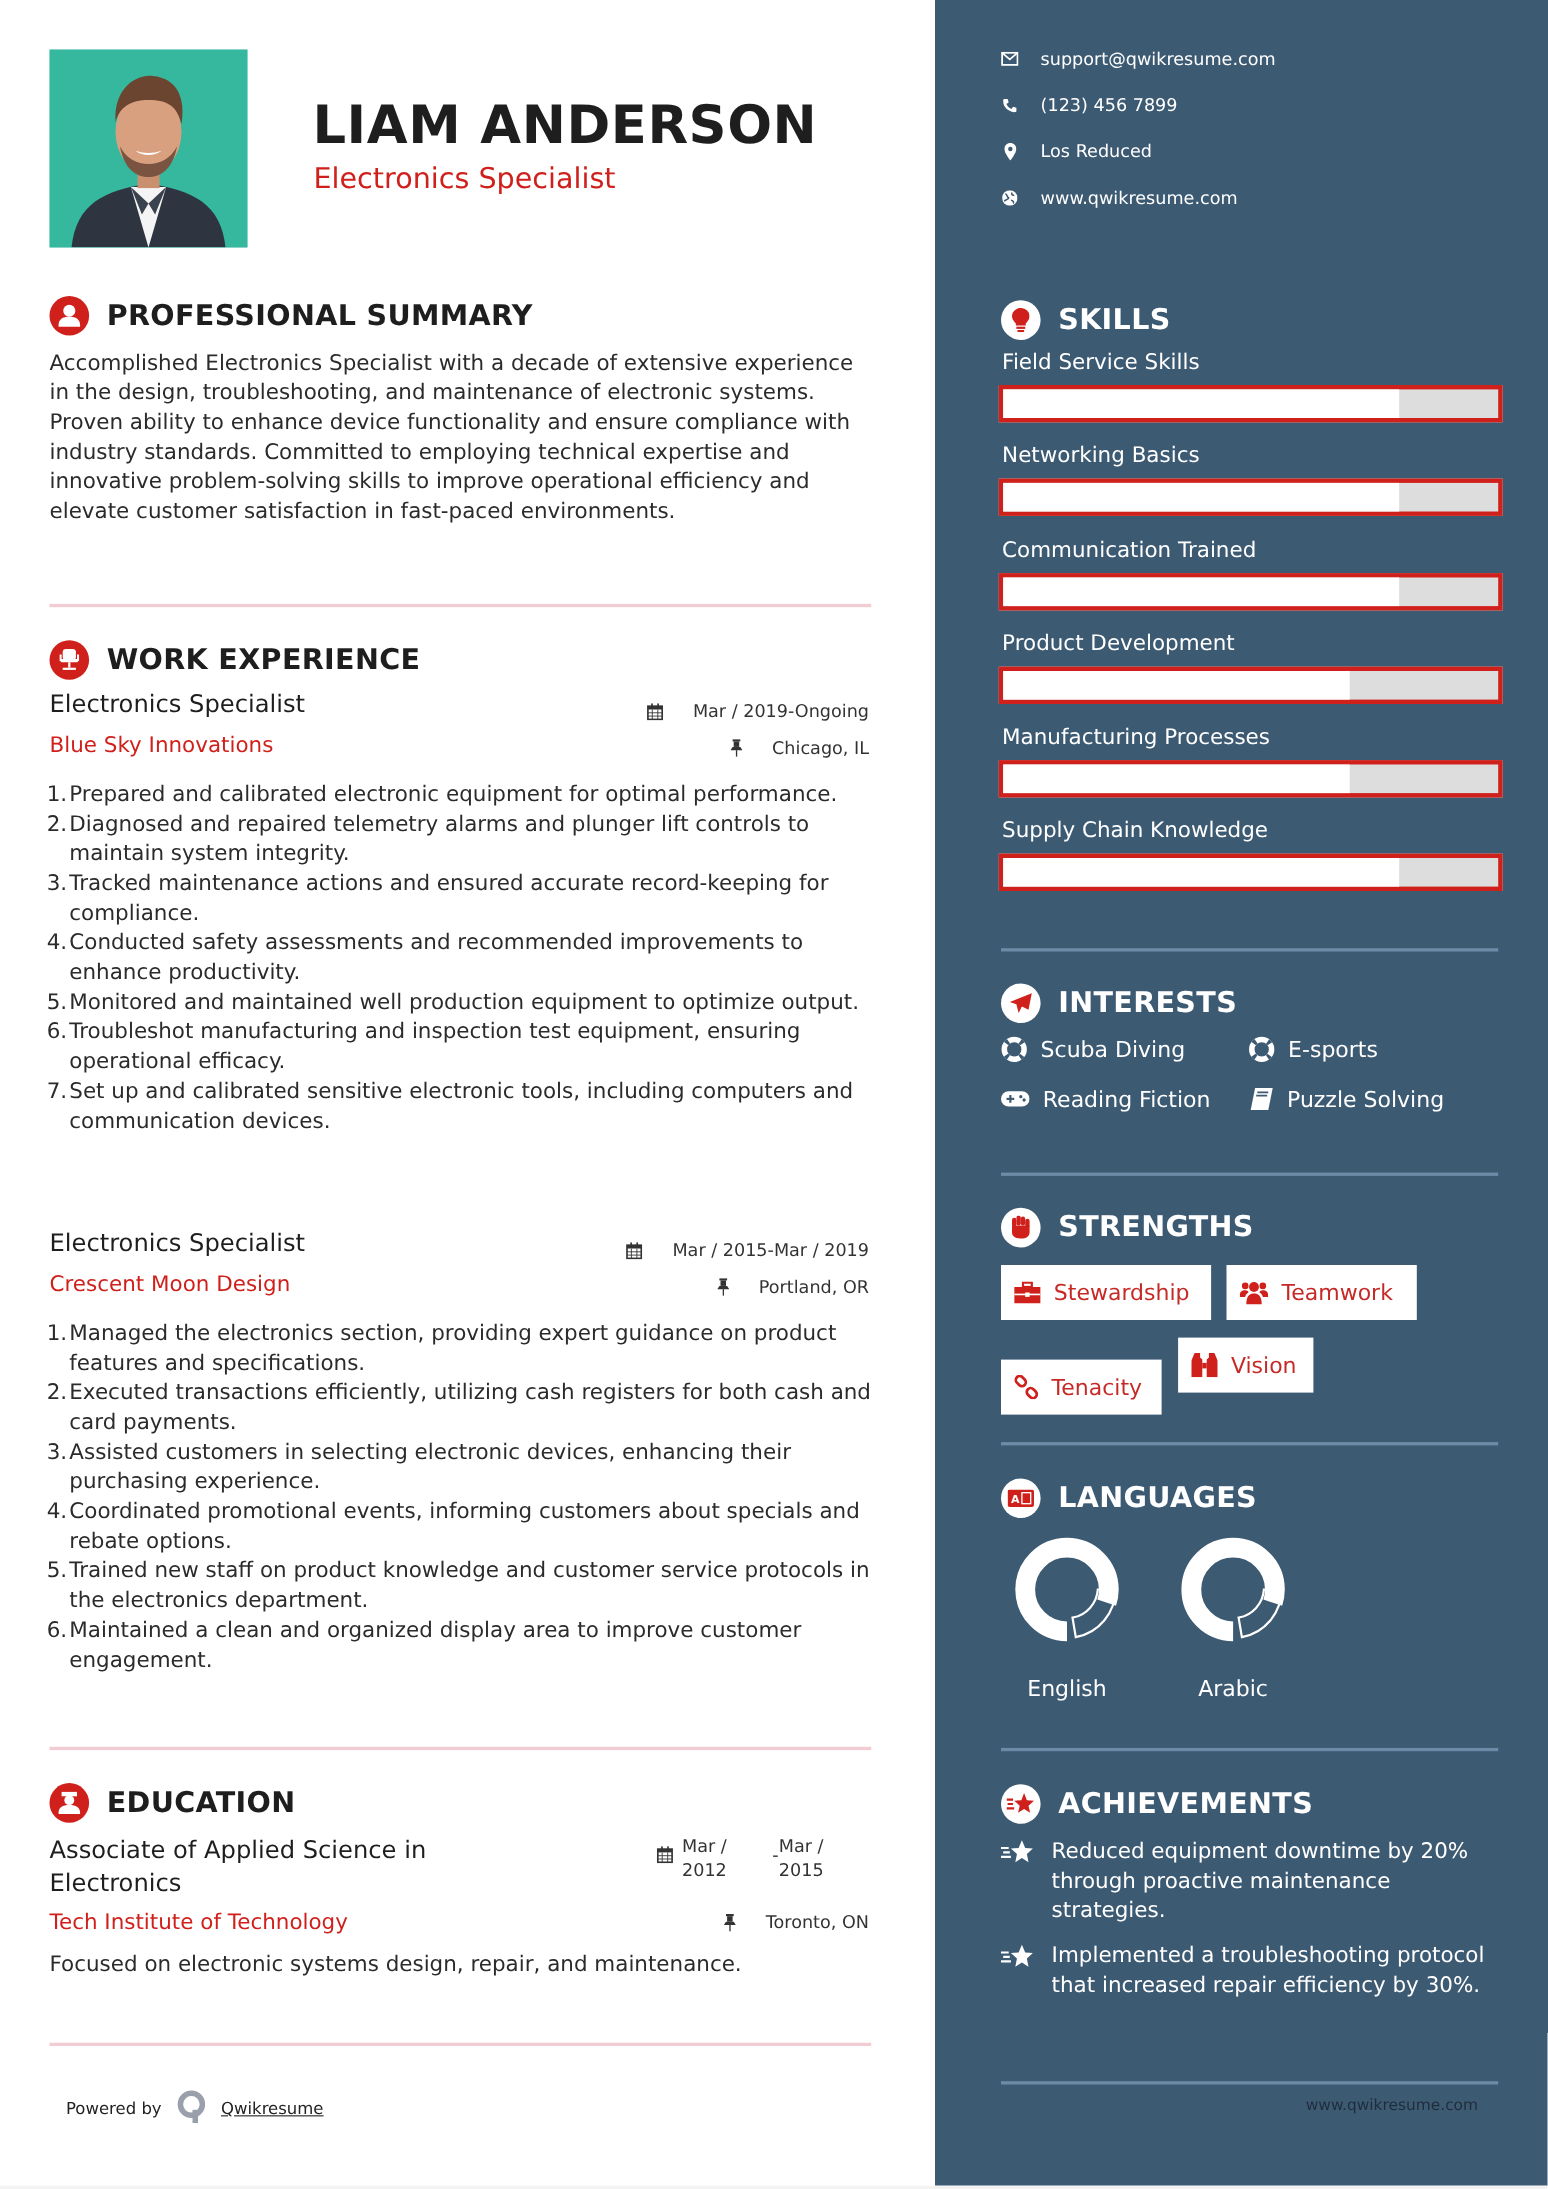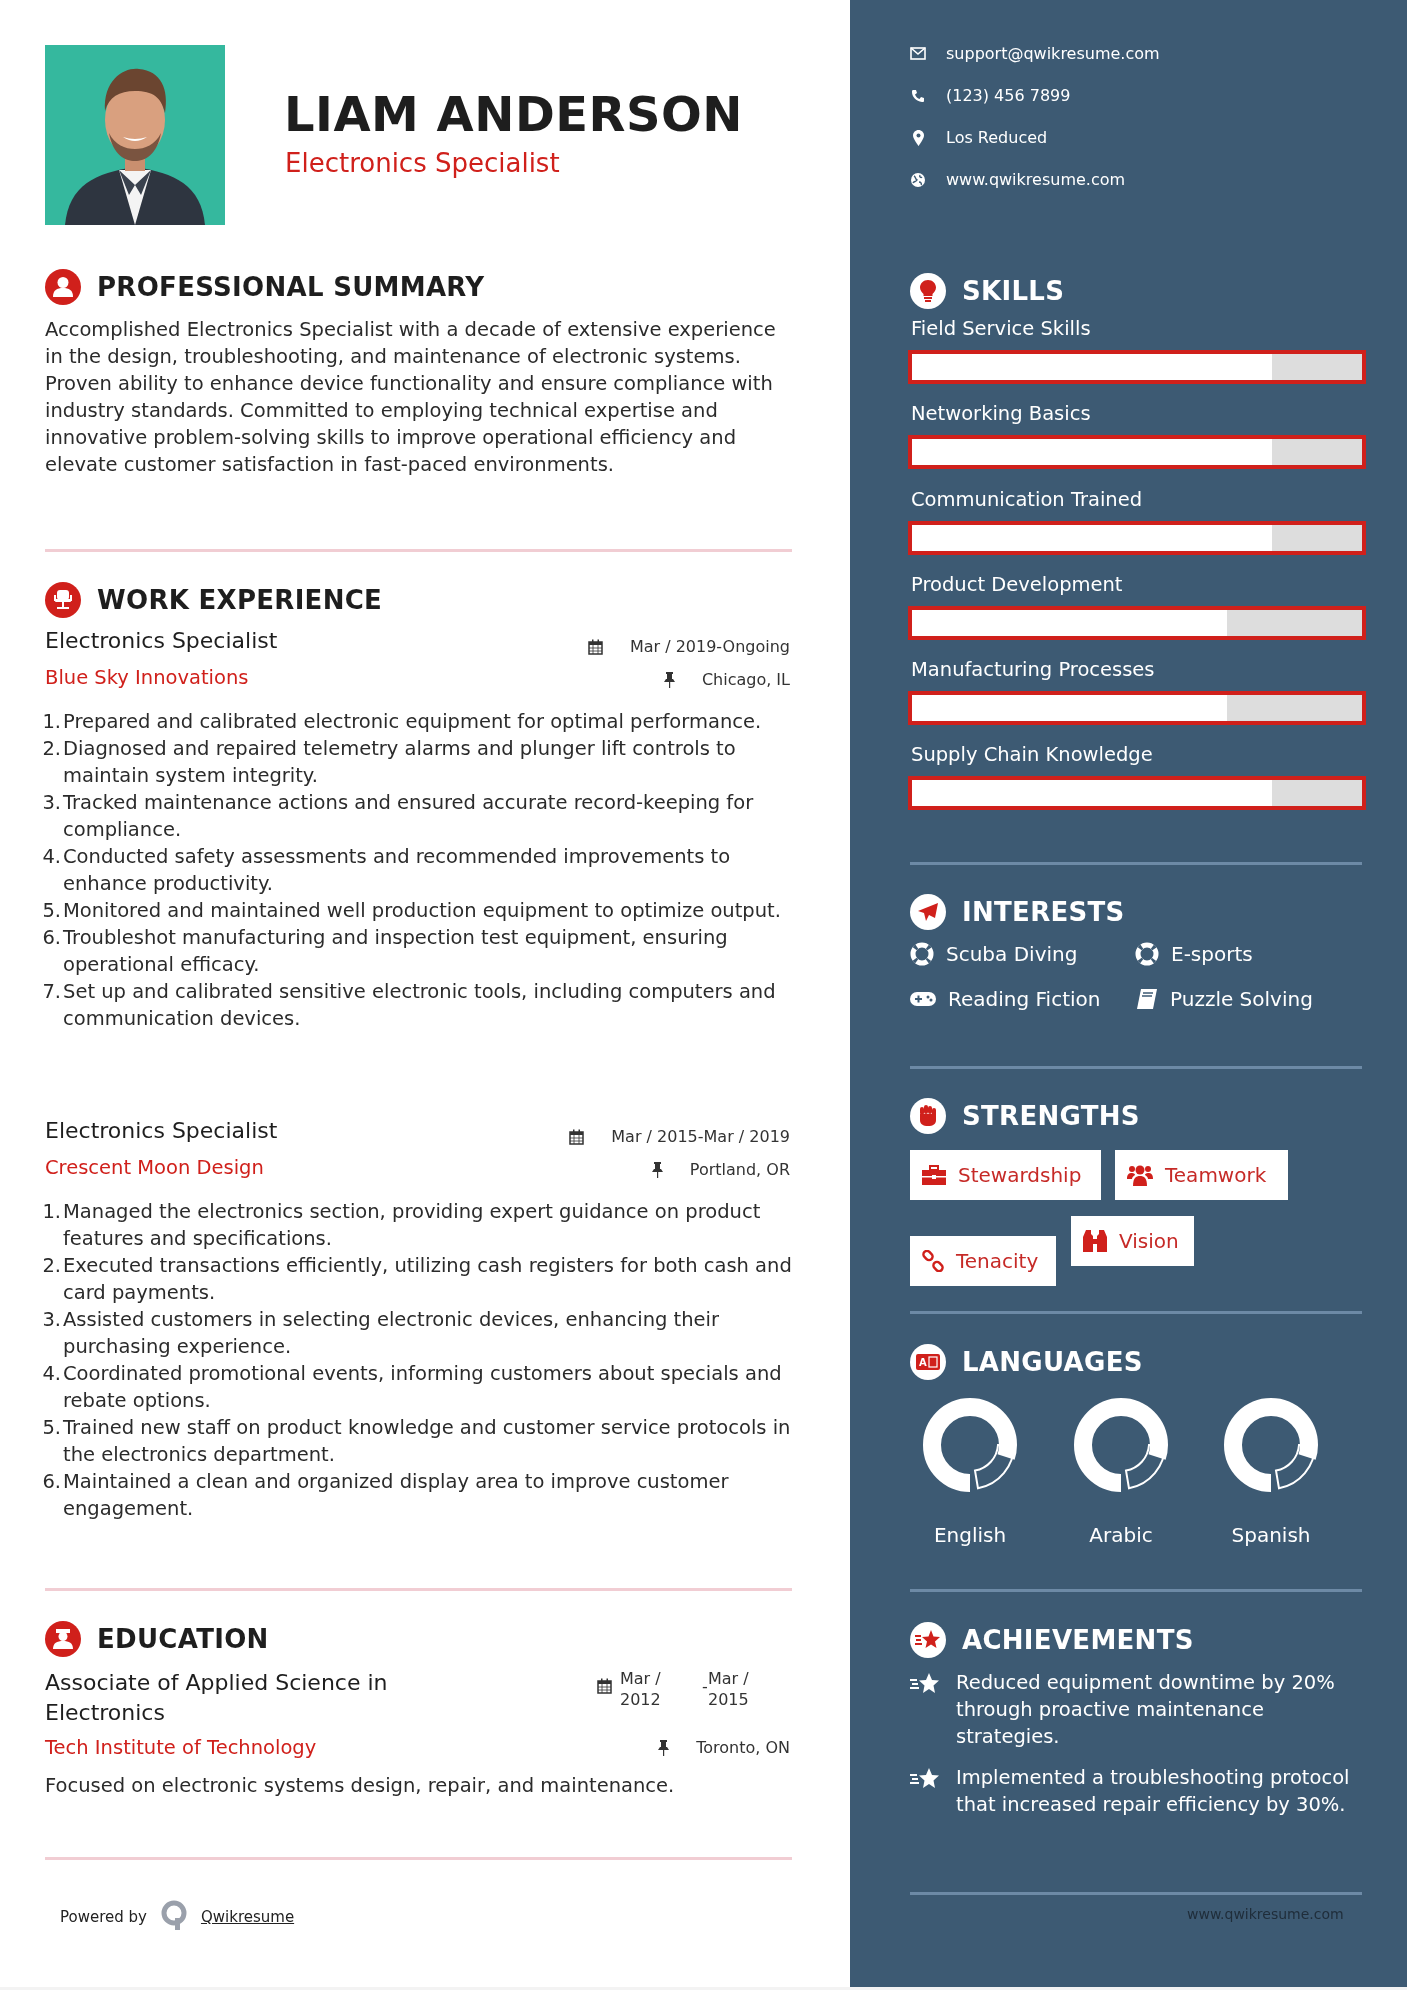--- a/index.html
+++ b/index.html
@@ -488,27 +488,20 @@
     </svg>
     <div class="lbl">English</div>
   </div>
   <div class="lang" style="left:1066px; top:1397px;">
     <svg width="96" height="96" viewBox="0 0 96 96">
       <circle cx="48" cy="48" r="38" fill="none" stroke="#fff" stroke-width="18" stroke-dasharray="191 48" transform="rotate(90 48 48)"></circle>
       <path d="M92 48 A44 44 0 0 1 56 91.3 L53 73.6 A28 28 0 0 0 76 48 Z" fill="none" stroke="#fff" stroke-width="2"></path>
     </svg>
     <div class="lbl">Arabic</div>
   </div>
-  <div class="lang" style="left:1216px; top:1397px;">
-    <svg width="96" height="96" viewBox="0 0 96 96">
-      <circle cx="48" cy="48" r="38" fill="none" stroke="#fff" stroke-width="18" stroke-dasharray="191 48" transform="rotate(90 48 48)"></circle>
-      <path d="M92 48 A44 44 0 0 1 56 91.3 L53 73.6 A28 28 0 0 0 76 48 Z" fill="none" stroke="#fff" stroke-width="2"></path>
-    </svg>
-    <div class="lbl">Spanish</div>
-  </div>
 
   <div class="s-divider" style="top:1589px;"></div>
 
   <div class="s-head" style="top:1622px;">
     <span class="s-icon">
       <svg width="26" height="22" viewBox="0 0 26 22">
           <path d="M16 1 L18.5 7.5 L25 8 L20 12.5 L21.5 19 L16 15.5 L10.5 19 L12 12.5 L7 8 L13.5 7.5 Z" fill="#d0201b"></path>
           <path d="M0 7 H6 M1 11 H6 M0 15 H7" stroke="#d0201b" stroke-width="2"></path>
         </svg>
     </span>

